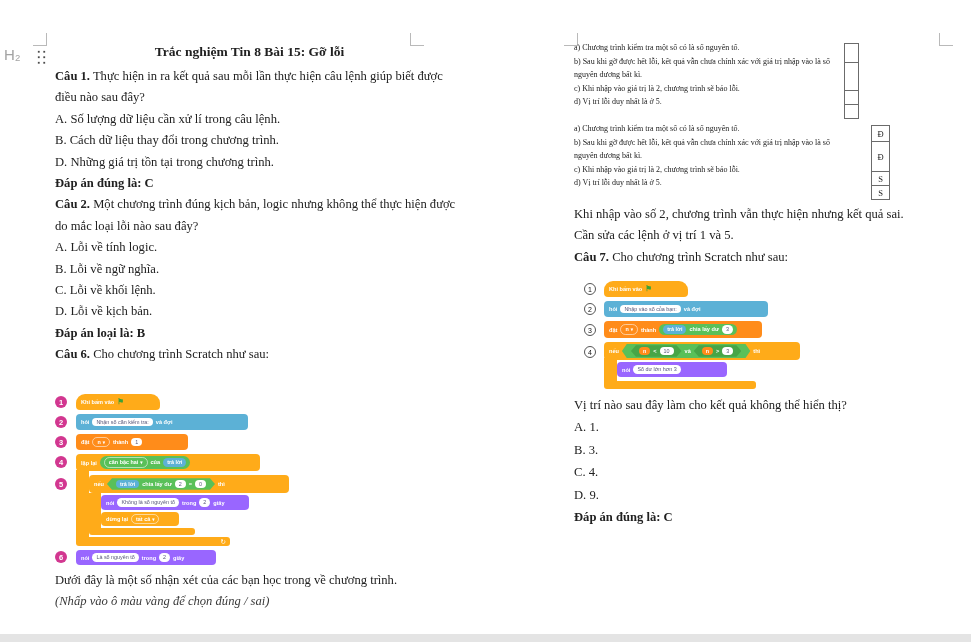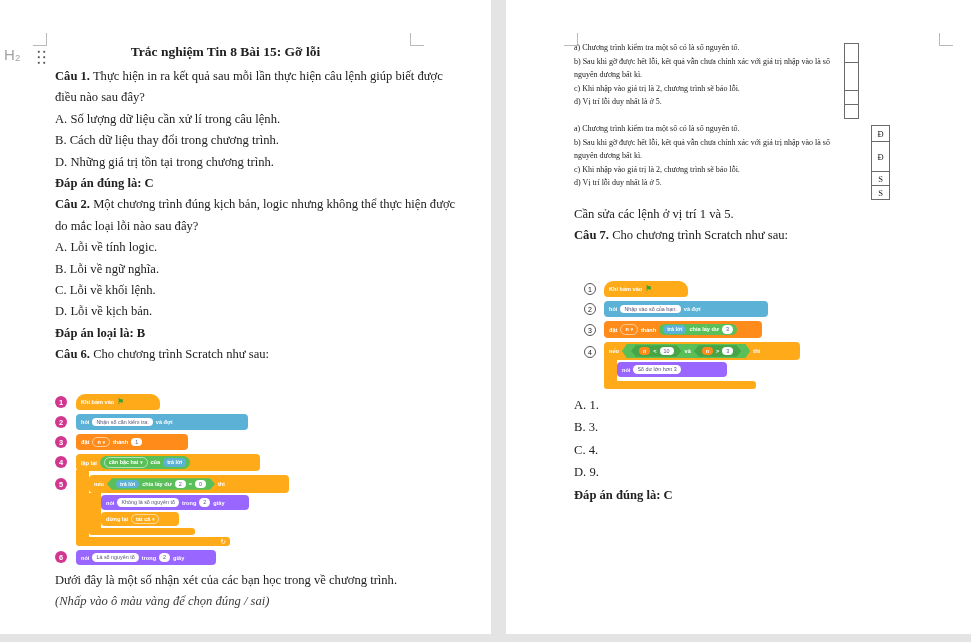--- a/index.html
+++ b/index.html
@@ -1,19 +1,19 @@
 <!DOCTYPE html>
 <html><head>
 <meta charset="utf-8">
 <style>
   html,body{margin:0;padding:0;}
   body{background:#e4e4e4;}
   .canvas{position:relative;width:971px;height:642px;overflow:hidden;background:#e4e4e4;
           font-family:"Liberation Serif",serif;color:#212121;}
-  .page{position:absolute;top:0;bottom:8px;background:#ffffff;}
+  .page{position:absolute;top:0;bottom:8px;background:#ffffff;padding-left:48px;}
   .page-left{left:0;width:491px;}
   .page-right{left:506px;width:513px;}
 
   
   .crop{position:absolute;width:13px;height:12px;border:0 solid #b9b9b9;}
   .crop.br{border-right-width:1px;border-bottom-width:1px;}
   .crop.bl{border-left-width:1px;border-bottom-width:1px;}
 
   
   .h2-marker{position:absolute;left:4px;top:46px;font:15px "Liberation Sans",sans-serif;color:#a3a3a3;}
@@ -207,20 +207,21 @@
       <p>d) Vị trí lỗi duy nhất là ở 5.</p>
     </div>
     <div class="ans-table tbl2">
       <div class="ans-cell" style="height:16px;">Đ</div>
       <div class="ans-cell" style="height:30px;">Đ</div>
       <div class="ans-cell" style="height:14px;">S</div>
       <div class="ans-cell" style="height:14px;">S</div>
     </div>
 
     <div class="flow flow-mid">
+      <p>Khi nhập vào số 2, chương trình vẫn thực hiện nhưng kết quả sai.</p>
       <p>Cần sửa các lệnh ở vị trí 1 và 5.</p>
       <p><b>Câu 7.</b> <span>Cho chương trình Scratch như sau:</span></p>
     </div>
 
     <div class="scratch" style="left:78px;top:277px;width:215px;height:118px;">
       <div class="badge white" style="left:0;top:6px;">1</div>
       <div class="badge white" style="left:0;top:26px;">2</div>
       <div class="badge white" style="left:0;top:47px;">3</div>
       <div class="badge white" style="left:0;top:69px;">4</div>
 
@@ -267,20 +268,21 @@
 
       <div class="sb c-look" style="left:33px;top:85px;width:110px;height:15px;">
         <span>nói</span>
         <span class="pill white">Số dư lớn hơn 3</span>
       </div>
 
       <div class="closebar" style="left:20px;top:104px;width:152px;height:8px;"></div>
     </div>
 
     <div class="flow flow-bottom">
+      <p>Vị trí nào sau đây làm cho kết quả không thể hiển thị?</p>
       <p>A. 1.</p>
       <p>B. 3.</p>
       <p>C. 4.</p>
       <p>D. 9.</p>
       <p class="bold">Đáp án đúng là: C</p>
     </div>
   </div>
 </div>
 
 </body></html>

